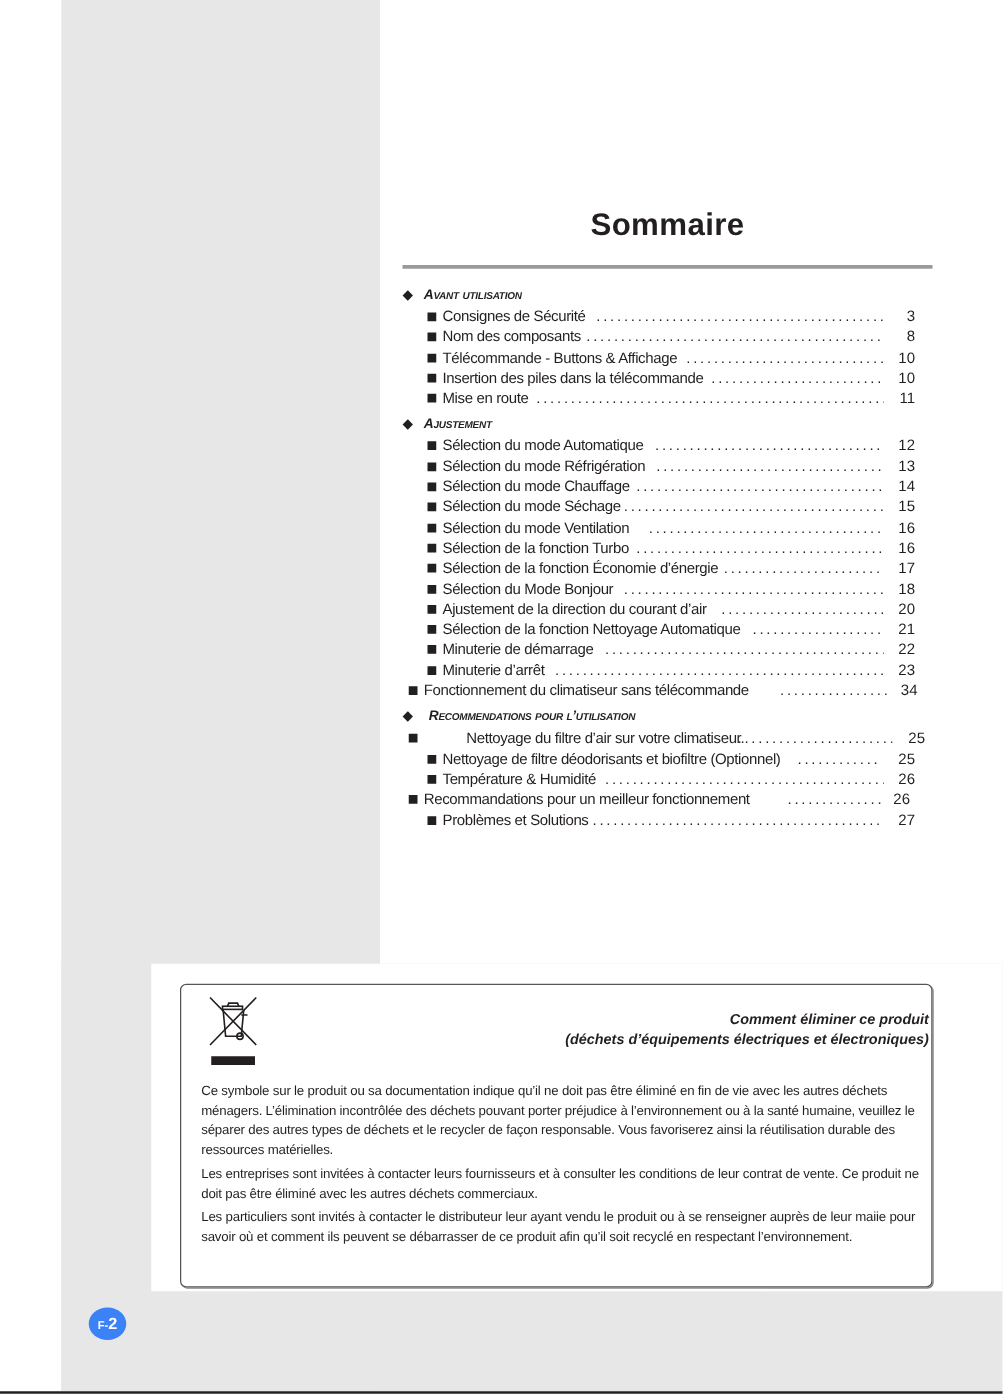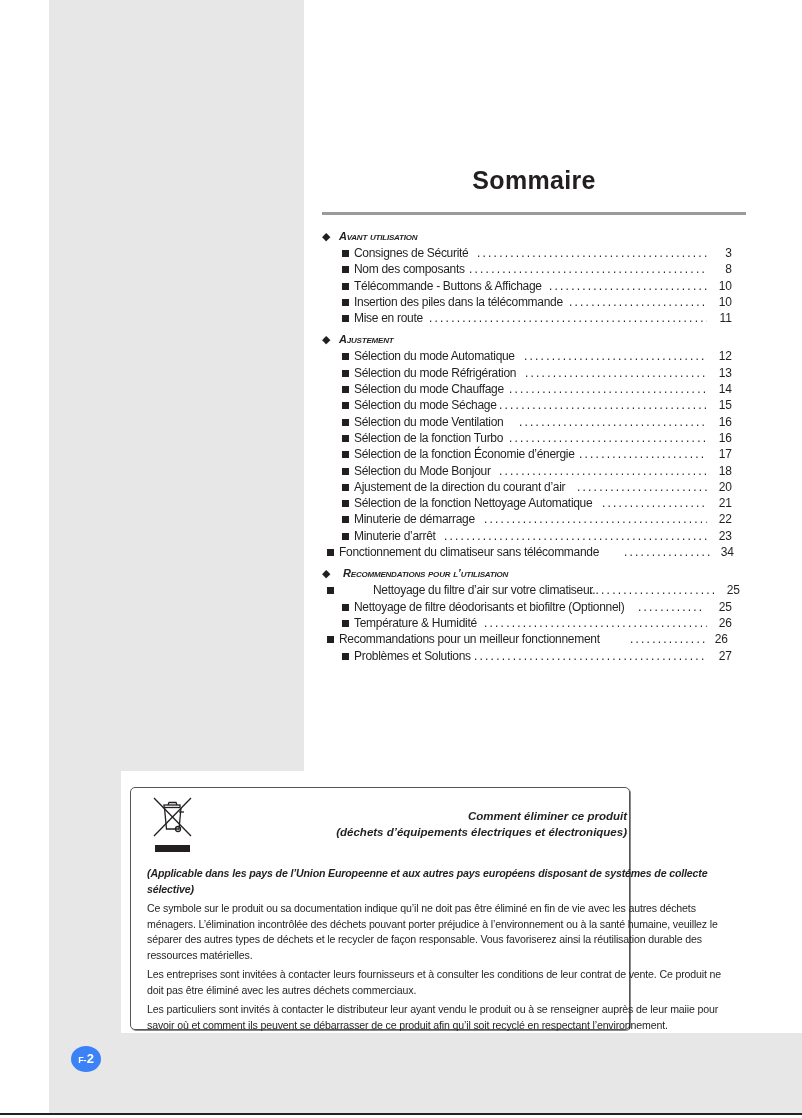--- a/index.html
+++ b/index.html
@@ -59,21 +59,21 @@
   }
   .row.l2 .bullet { left: 20px; }
   .row.l2 .text { left: 32px; }
   .row.l1 .bullet { left: 5px; }
   .row.l1 .text { left: 17px; }
   .row.l1w .bullet { left: 5px; }
   .row.l1w .text { left: 51px; }
   .gap { height: 5px; }
 
   .notice {
-    position: absolute; left: 130px; top: 787px; width: 500px; height: 243px;
+    position: absolute; left: 144px; top: 787px; width: 602px; height: 243px;
     border: 1.5px solid #555; border-radius: 5px; box-sizing: border-box;
     box-shadow: 1px 1px 0 #888;
   }
   .weee-icon { position: absolute; left: 20px; top: 8px; width: 44px; height: 58px; }
   .notice-title {
     position: absolute; right: 2px; top: 20px; text-align: right;
     font-style: italic; font-weight: bold; font-size: 11.5px; line-height: 16px;
   }
   .notice-body {
     position: absolute; left: 16px; top: 78px; width: 580px;
@@ -270,20 +270,19 @@
       <line x1="3" y1="2" x2="40" y2="40"></line>
       <line x1="40" y1="2" x2="3" y2="40"></line>
     </g>
     <rect x="4" y="49" width="35" height="7" fill="#231f20"></rect>
   </svg>
   <div class="notice-title">
     <div>Comment éliminer ce produit</div>
     <div>(déchets d’équipements électriques et électroniques)</div>
   </div>
   <div class="notice-body">
-    <p class="applicable">(Applicable dans les pays de l’Union Europeenne et aux autres pays européens disposant de systémes de collecte sélective)</p>
     <p>Ce symbole sur le produit ou sa documentation indique qu’il ne doit pas être éliminé en fin de vie avec les autres déchets ménagers. L’élimination incontrôlée des déchets pouvant porter préjudice à l’environnement ou à la santé humaine, veuillez le séparer des autres types de déchets et le recycler de façon responsable. Vous favoriserez ainsi la réutilisation durable des ressources matérielles.</p>
     <p>Les entreprises sont invitées à contacter leurs fournisseurs et à consulter les conditions de leur contrat de vente. Ce produit ne doit pas être éliminé avec les autres déchets commerciaux.</p>
     <p>Les particuliers sont invités à contacter le distributeur leur ayant vendu le produit ou à se renseigner auprès de leur maiie pour savoir où et comment ils peuvent se débarrasser de ce produit afin qu’il soit recyclé en respectant l’environnement.</p>
   </div>
 </div>
 
 <div class="page-badge"><span class="small">F-</span><span>2</span></div>
 
 </body></html>

